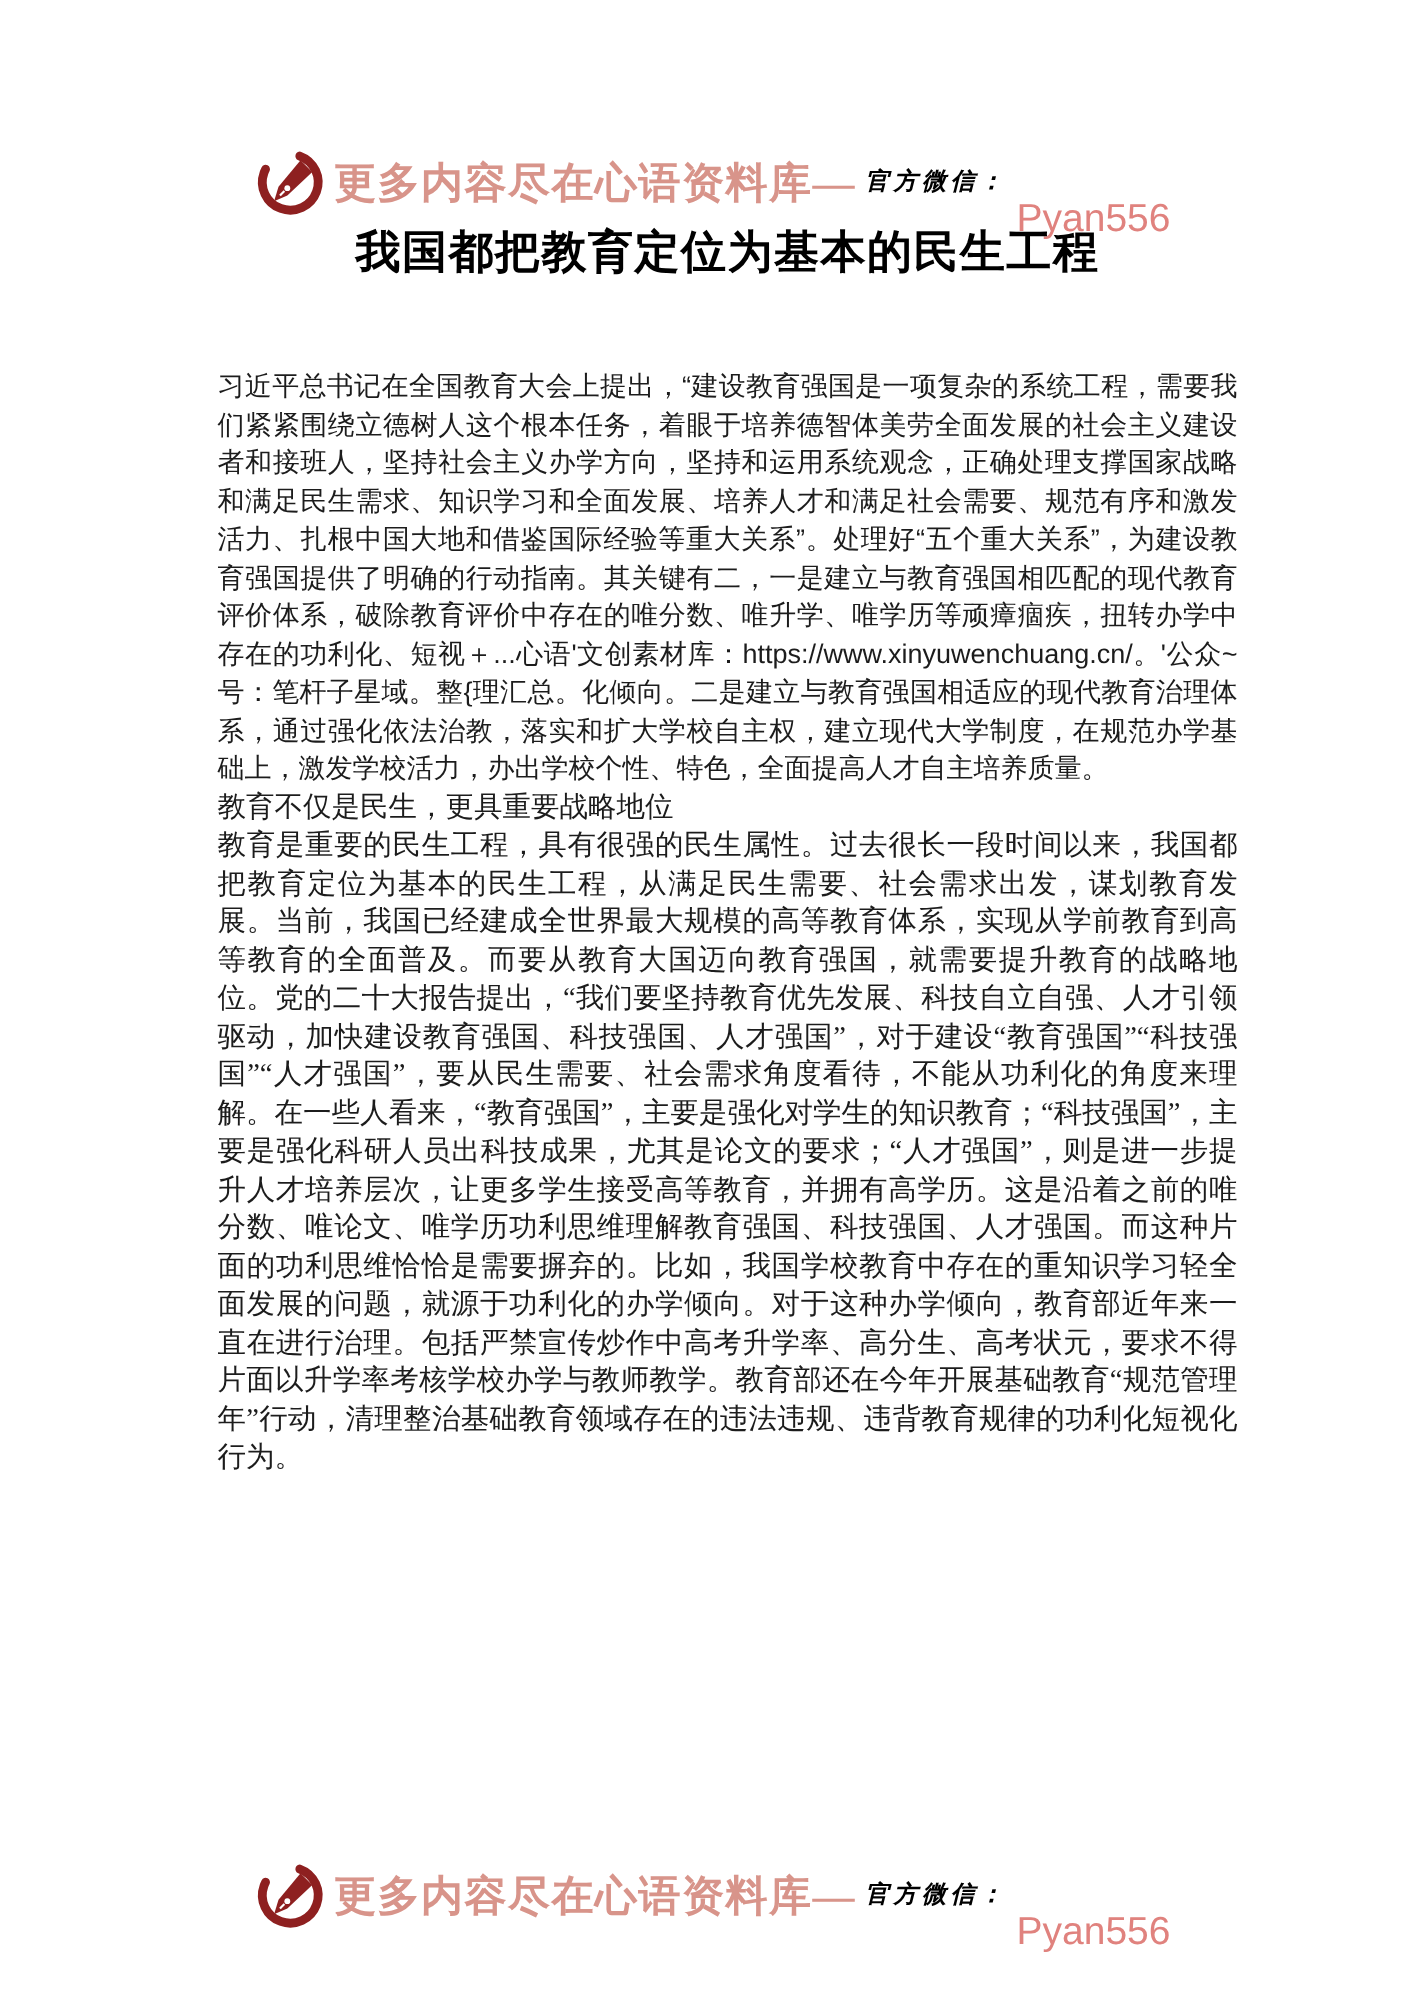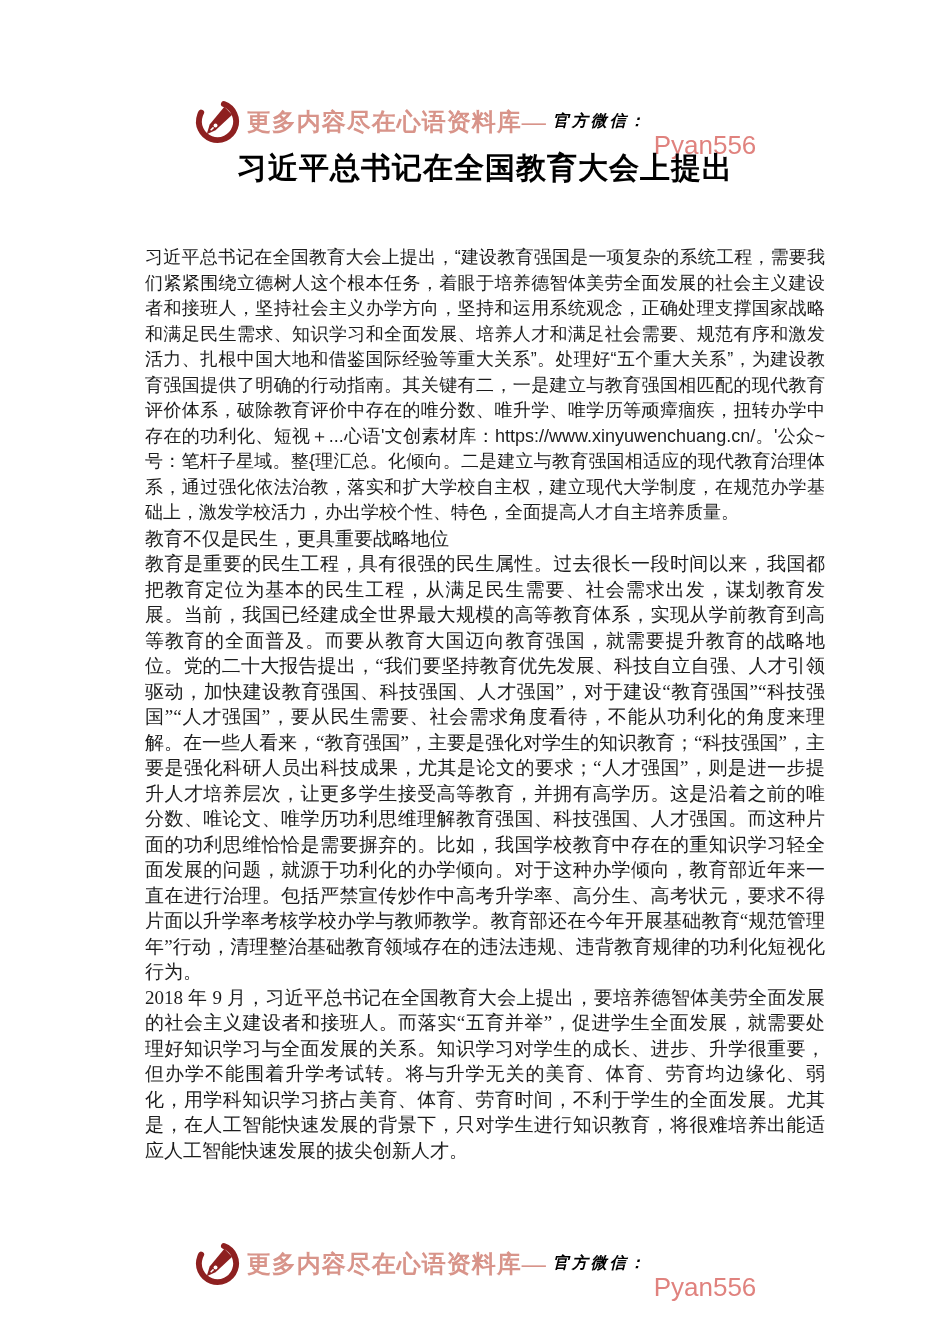--- a/index.html
+++ b/index.html
@@ -23,21 +23,21 @@
     align-items: center;
     gap: 6px;
     white-space: nowrap;
   }
   .watermark.header { top: 82px; }
   .watermark.footer { top: 1224px; }
   .wm-logo { width: 47px; height: 47px; flex: 0 0 auto; }
   .wm-main {
     font-family: "Liberation Serif", serif;
     font-weight: bold;
-    font-size: 24px;
+    font-size: 28px;
     color: #d8948a;
     letter-spacing: 1px;
   }
   .wm-label {
     font-family: "Liberation Serif", serif;
     font-style: italic;
     font-weight: bold;
     font-size: 16px;
     color: #000000;
     letter-spacing: 3px;
@@ -93,26 +93,25 @@
       <path d="M31 9 L39 17 L22 33 L13 37 L16 27 Z" fill="#8e2020"></path>
       <path d="M20 30 L17 33" stroke="#ffffff" stroke-width="1.5"></path>
       <circle cx="22" cy="28" r="2" fill="#ffffff"></circle>
     </svg>
     <span class="wm-main">更多内容尽在心语资料库—</span>
     <span class="wm-label">官方微信：</span>
     <span class="wm-account">Pyan556</span>
   </div>
 
   <div class="content">
-    <h1 class="doc-title">习近平总书记在全国教育大会上提出</h1>
+    <h1 class="doc-title">我国都把教育定位为基本的民生工程</h1>
     <div class="body-text">
       <p class="para-sans">习近平总书记在全国教育大会上提出，“建设教育强国是一项复杂的系统工程，需要我们紧紧围绕立德树人这个根本任务，着眼于培养德智体美劳全面发展的社会主义建设者和接班人，坚持社会主义办学方向，坚持和运用系统观念，正确处理支撑国家战略和满足民生需求、知识学习和全面发展、培养人才和满足社会需要、规范有序和激发活力、扎根中国大地和借鉴国际经验等重大关系”。处理好“五个重大关系”，为建设教育强国提供了明确的行动指南。其关键有二，一是建立与教育强国相匹配的现代教育评价体系，破除教育评价中存在的唯分数、唯升学、唯学历等顽瘴痼疾，扭转办学中存在的功利化、短视＋...心语'文创素材库：https://www.xinyuwenchuang.cn/。'公众~号：笔杆子星域。整{理汇总。化倾向。二是建立与教育强国相适应的现代教育治理体系，通过强化依法治教，落实和扩大学校自主权，建立现代大学制度，在规范办学基础上，激发学校活力，办出学校个性、特色，全面提高人才自主培养质量。</p>
       <p class="para-heading">教育不仅是民生，更具重要战略地位</p>
       <p class="para-serif">教育是重要的民生工程，具有很强的民生属性。过去很长一段时间以来，我国都把教育定位为基本的民生工程，从满足民生需要、社会需求出发，谋划教育发展。当前，我国已经建成全世界最大规模的高等教育体系，实现从学前教育到高等教育的全面普及。而要从教育大国迈向教育强国，就需要提升教育的战略地位。党的二十大报告提出，“我们要坚持教育优先发展、科技自立自强、人才引领驱动，加快建设教育强国、科技强国、人才强国”，对于建设“教育强国”“科技强国”“人才强国”，要从民生需要、社会需求角度看待，不能从功利化的角度来理解。在一些人看来，“教育强国”，主要是强化对学生的知识教育；“科技强国”，主要是强化科研人员出科技成果，尤其是论文的要求；“人才强国”，则是进一步提升人才培养层次，让更多学生接受高等教育，并拥有高学历。这是沿着之前的唯分数、唯论文、唯学历功利思维理解教育强国、科技强国、人才强国。而这种片面的功利思维恰恰是需要摒弃的。比如，我国学校教育中存在的重知识学习轻全面发展的问题，就源于功利化的办学倾向。对于这种办学倾向，教育部近年来一直在进行治理。包括严禁宣传炒作中高考升学率、高分生、高考状元，要求不得片面以升学率考核学校办学与教师教学。教育部还在今年开展基础教育“规范管理年”行动，清理整治基础教育领域存在的违法违规、违背教育规律的功利化短视化行为。</p>
-      <p class="para-serif">2018 年 9 月，习近平总书记在全国教育大会上提出，要培养德智体美劳全面发展的社会主义建设者和接班人。而落实“五育并举”，促进学生全面发展，就需要处理好知识学习与全面发展的关系。知识学习对学生的成长、进步、升学很重要，但办学不能围着升学考试转。将与升学无关的美育、体育、劳育均边缘化、弱化，用学科知识学习挤占美育、体育、劳育时间，不利于学生的全面发展。尤其是，在人工智能快速发展的背景下，只对学生进行知识教育，将很难培养出能适应人工智能快速发展的拔尖创新人才。</p>
     </div>
   </div>
 
   <div class="watermark footer">
     <svg class="wm-logo" viewBox="0 0 48 48" xmlns="http://www.w3.org/2000/svg">
       <circle cx="24" cy="24" r="19" fill="#ffffff" stroke="#8e2020" stroke-width="6" stroke-linecap="round" stroke-dasharray="92 28" transform="rotate(-70 24 24)"></circle>
       <path d="M31 9 L39 17 L22 33 L13 37 L16 27 Z" fill="#8e2020"></path>
       <path d="M20 30 L17 33" stroke="#ffffff" stroke-width="1.5"></path>
       <circle cx="22" cy="28" r="2" fill="#ffffff"></circle>
     </svg>

